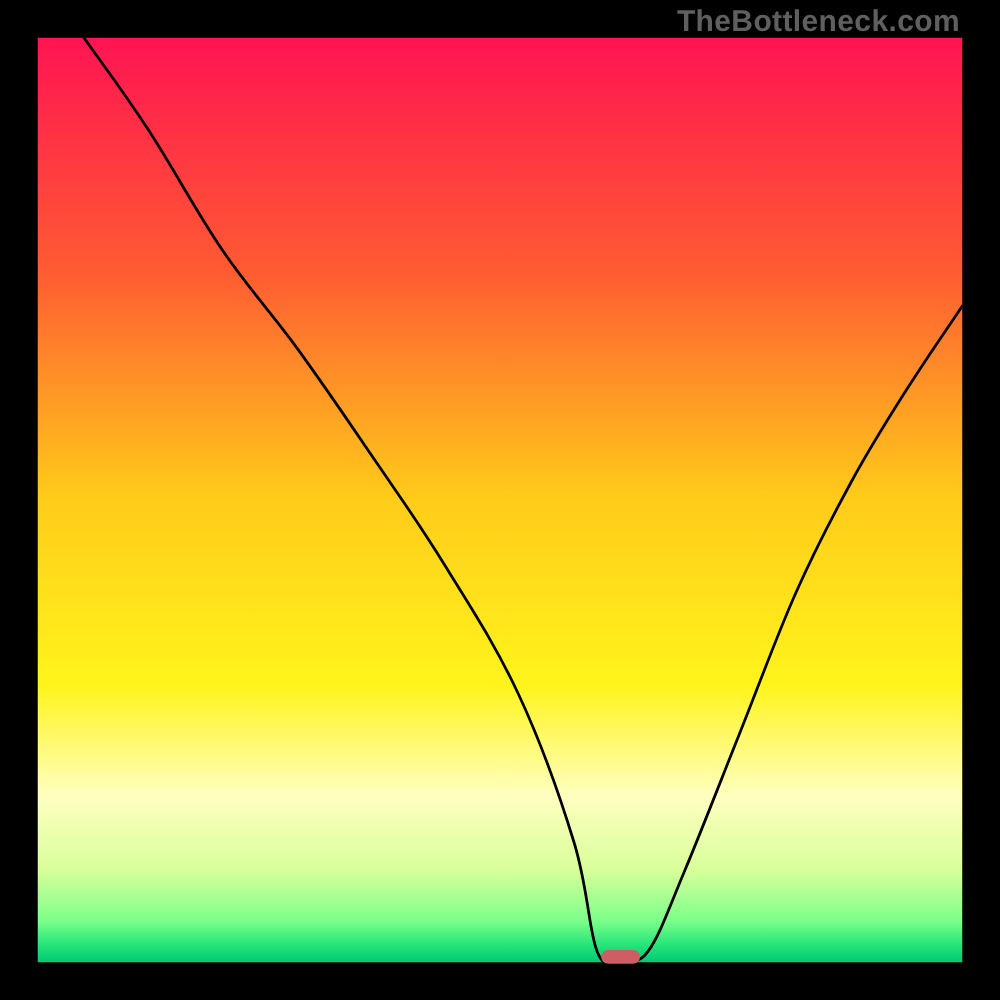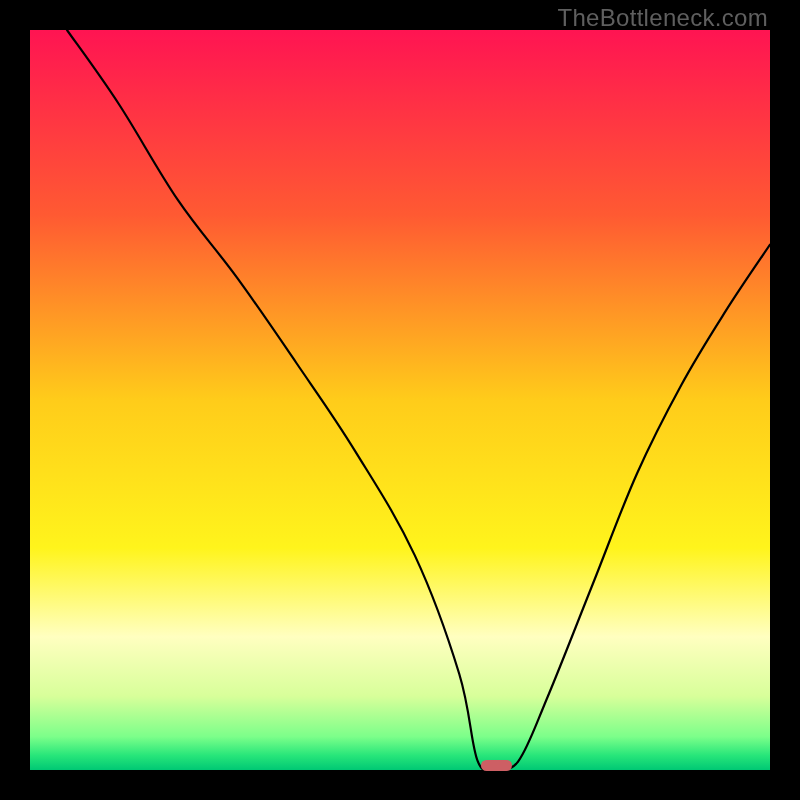--- a/index.html
+++ b/index.html
@@ -37,21 +37,21 @@
     top: 0;
     width: 100%;
     height: 100%;
   }
   .watermark {
     position: absolute;
     top: 4px;
     right: 32px;
     color: #5f5f5f;
     font-size: 24px;
-    font-weight: 400;
+    font-weight: 700;
     letter-spacing: 0.3px;
   }
   .marker {
     position: absolute;
     border-radius: 10px;
     background: #cd5f64;
   }
 </style>
 </head>
 <body>

